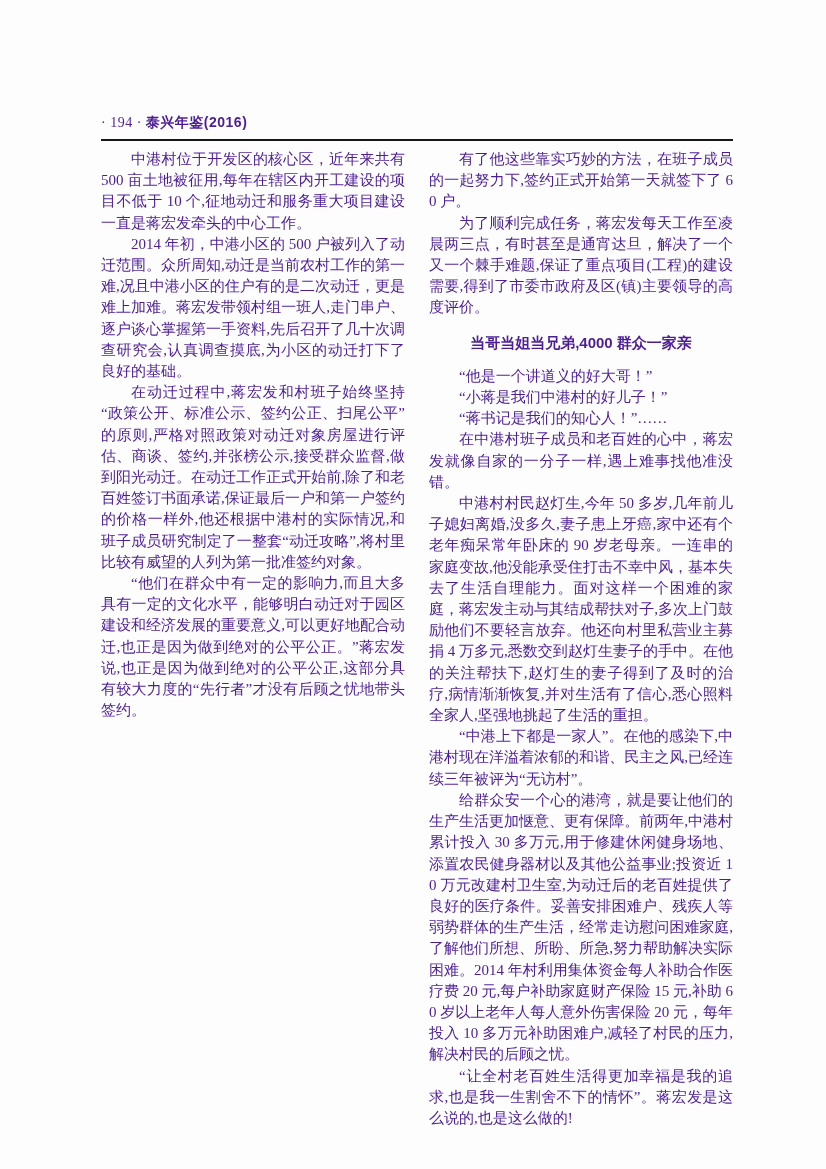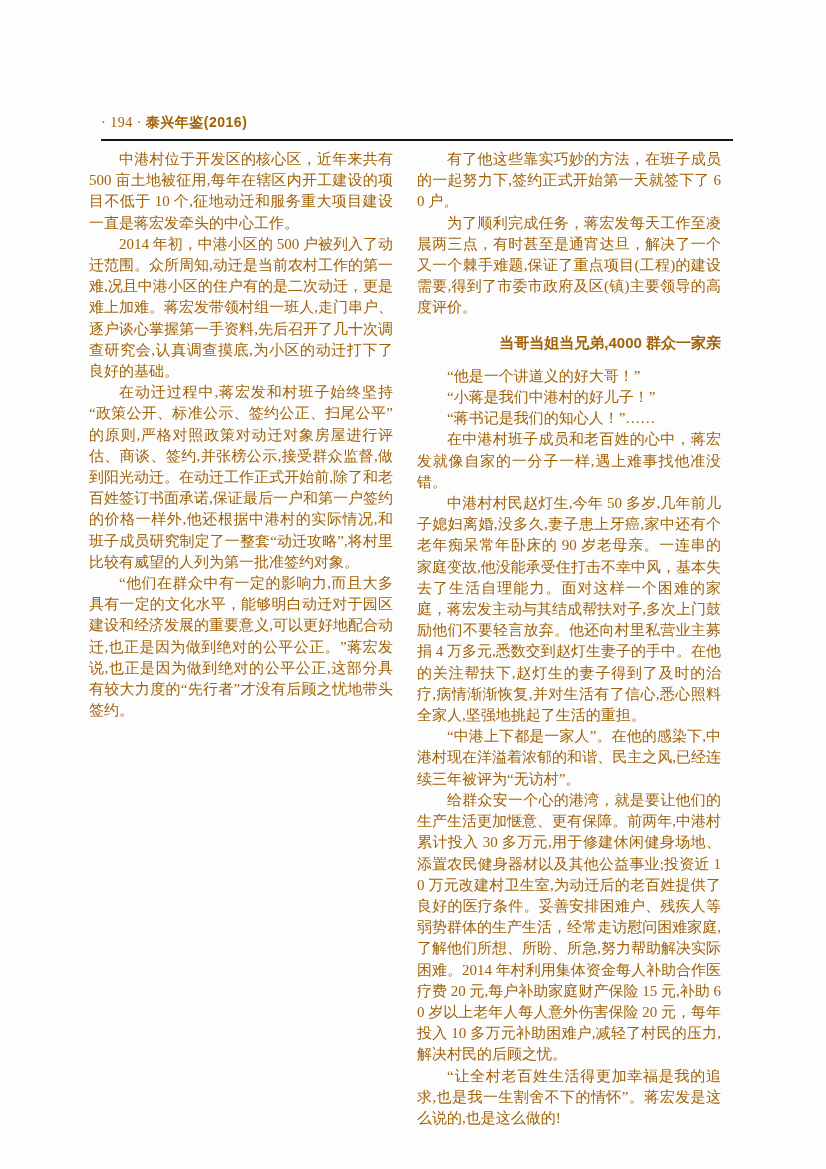--- a/index.html
+++ b/index.html
@@ -7,21 +7,21 @@
     padding: 0;
     background: #ffffff;
   }
   .page {
     position: relative;
     width: 826px;
     height: 1169px;
     background: #fdfdfd;
     overflow: hidden;
     font-family: "Liberation Serif", "DejaVu Serif", serif;
-    color: #a16207;
+    color: #4c1d95;
   }
   .running-header {
     position: absolute;
     left: 101px;
     top: 112px;
     width: 632px;
     font-size: 14px;
     line-height: 20px;
     white-space: nowrap;
     letter-spacing: 0.5px;
@@ -37,21 +37,21 @@
   .header-rule {
     position: absolute;
     left: 101px;
     top: 139px;
     width: 632px;
     height: 2px;
     background: #161616;
   }
   .content {
     position: absolute;
-    left: 89px;
+    left: 101px;
     top: 149px;
     width: 632px;
     display: flex;
     gap: 24px;
   }
   .col {
     width: 307px;
     font-size: 15px;
     line-height: 21.2px;
     text-align: justify;
@@ -60,21 +60,21 @@
   }
   .col p {
     margin: 0;
     padding: 0;
     text-indent: 2em;
   }
   .section-heading {
     font-family: "Liberation Sans", "DejaVu Sans", sans-serif;
     font-weight: bold;
     font-size: 15px;
-    text-align: right;
+    text-align: center;
     text-indent: 0 !important;
     margin: 13px 0 13px 0 !important;
   }
 </style>
 </head>
 <body>
 
 <div class="page">
 
   <div class="running-header">

